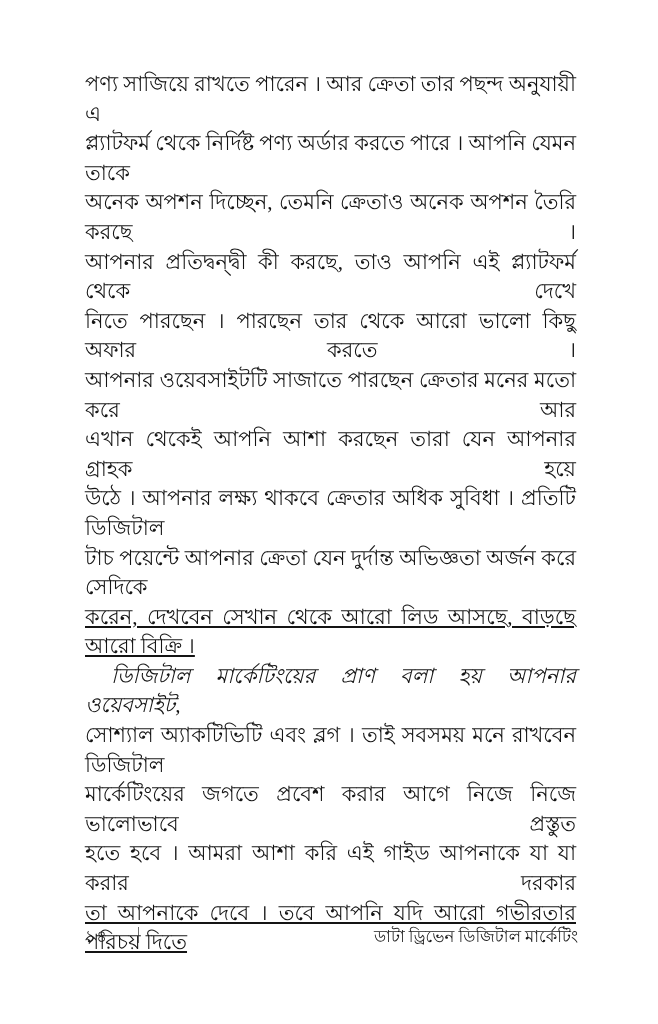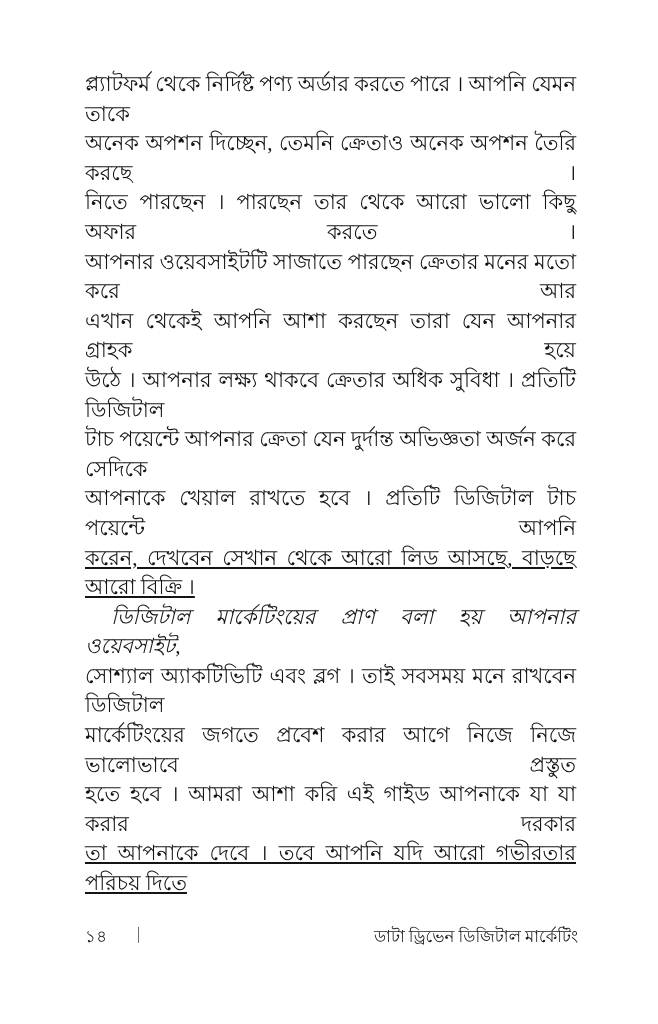--- a/index.html
+++ b/index.html
@@ -71,28 +71,29 @@
     text-align: left;
   }
 </style>
 </head>
 <body>
 
 <div class="page">
 
   <main class="text-block">
     <div class="paragraph">
+        <div class="line">পণ্য সাজিয়ে রাখতে পারেন । আর ক্রেতা তার পছন্দ অনুযায়ী এ</div>
         <div class="line">প্ল্যাটফর্ম থেকে নির্দিষ্ট পণ্য অর্ডার করতে পারে । আপনি যেমন তাকে</div>
         <div class="line">অনেক অপশন দিচ্ছেন, তেমনি ক্রেতাও অনেক অপশন তৈরি করছে ।</div>
+        <div class="line">আপনার প্রতিদ্বন্দ্বী কী করছে, তাও আপনি এই প্ল্যাটফর্ম থেকে দেখে</div>
         <div class="line">নিতে পারছেন । পারছেন তার থেকে আরো ভালো কিছু অফার করতে ।</div>
         <div class="line">আপনার ওয়েবসাইটটি সাজাতে পারছেন ক্রেতার মনের মতো করে আর</div>
         <div class="line">এখান থেকেই আপনি আশা করছেন তারা যেন আপনার গ্রাহক হয়ে</div>
         <div class="line">উঠে । আপনার লক্ষ্য থাকবে ক্রেতার অধিক সুবিধা । প্রতিটি ডিজিটাল</div>
         <div class="line">টাচ পয়েন্টে আপনার ক্রেতা যেন দুর্দান্ত অভিজ্ঞতা অর্জন করে সেদিকে</div>
-        <div class="line">আপনাকে খেয়াল রাখতে হবে । প্রতিটি ডিজিটাল টাচ পয়েন্টে আপনি</div>
         <div class="line">করেন, দেখবেন সেখান থেকে আরো লিড আসছে, বাড়ছে আরো বিক্রি ।</div>
       </div>
     <div class="paragraph indented">
         <div class="line">ডিজিটাল মার্কেটিংয়ের প্রাণ বলা হয় আপনার ওয়েবসাইট,</div>
         <div class="line">সোশ্যাল অ্যাকটিভিটি এবং ব্লগ । তাই সবসময় মনে রাখবেন ডিজিটাল</div>
         <div class="line">মার্কেটিংয়ের জগতে প্রবেশ করার আগে নিজে নিজে ভালোভাবে প্রস্তুত</div>
         <div class="line">হতে হবে । আমরা আশা করি এই গাইড আপনাকে যা যা করার দরকার</div>
         <div class="line">তা আপনাকে দেবে । তবে আপনি যদি আরো গভীরতার পরিচয় দিতে</div>
       </div>
   </main>

